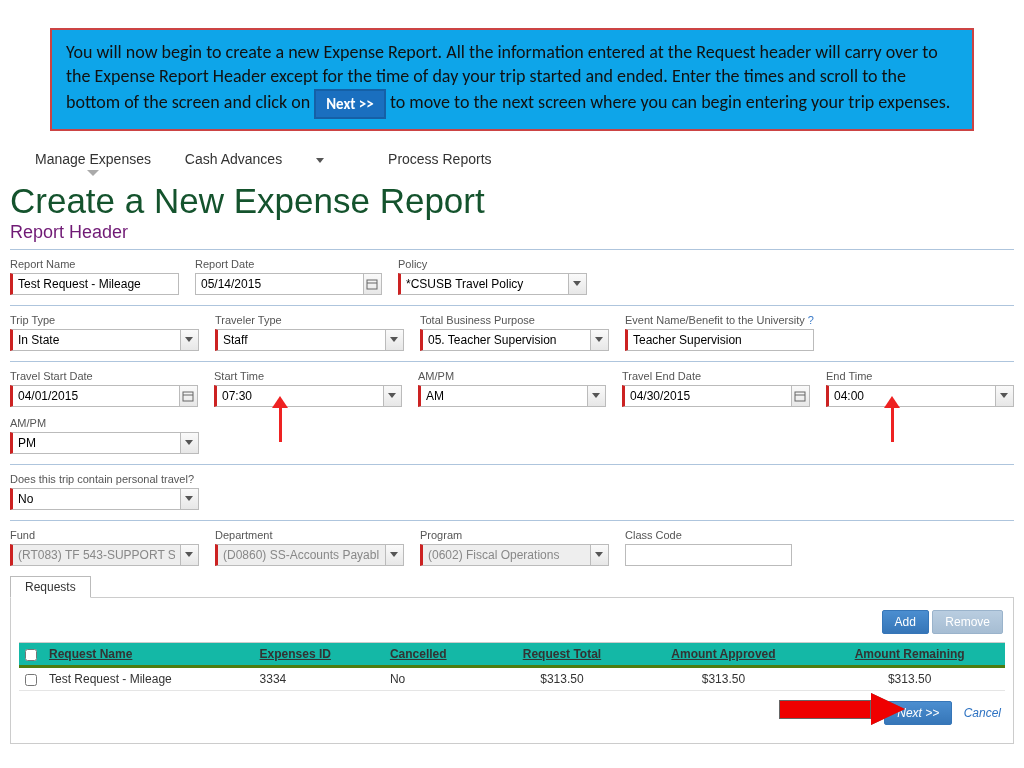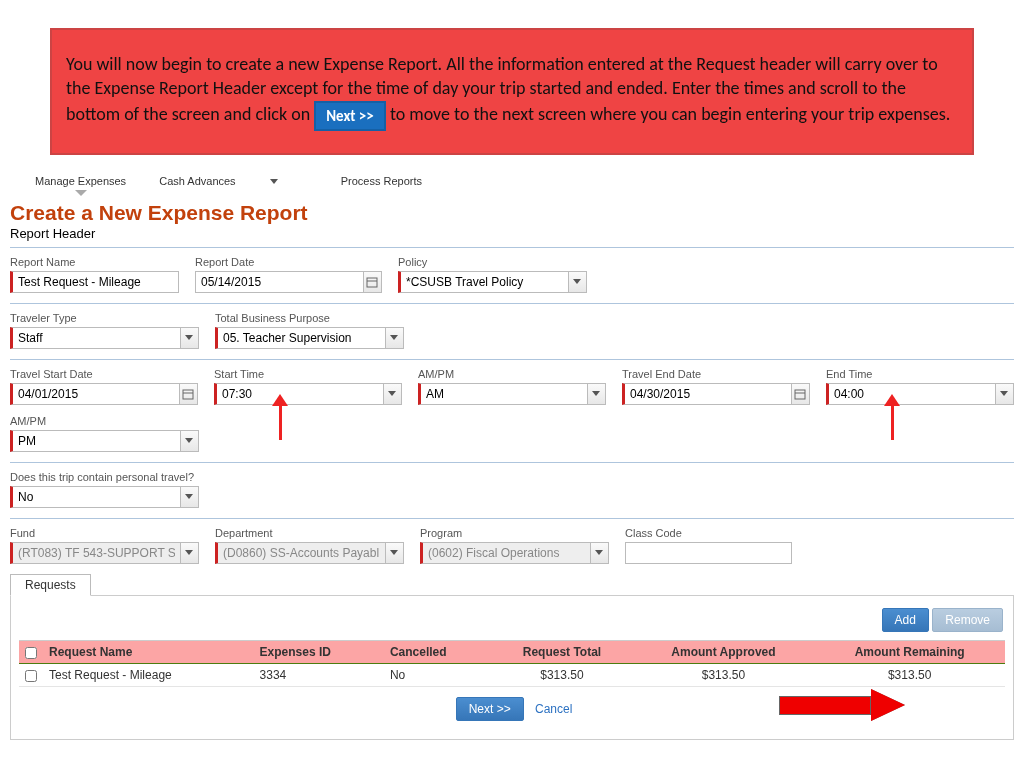--- a/index.html
+++ b/index.html
@@ -1,26 +1,26 @@
 <!DOCTYPE html>
 <html><head>
 <meta charset="utf-8">
 <style>
 * { box-sizing: border-box; margin: 0; padding: 0; }
 body { font-family: Arial, Helvetica, sans-serif; font-size: 12px; color: #333; background: #fff; width: 1024px; }
-.callout { margin: 28px 50px 10px 50px; background: #ef4444; border: 2px solid #c44; padding: 22px 14px; font-size: 18px; line-height: 1.35; color: #111; font-family: Calibri, Arial, sans-serif; }
+.callout { margin: 28px 50px 10px 50px; background: #0ea5e9; border: 2px solid #c44; padding: 10px 14px; font-size: 18px; line-height: 1.35; color: #111; font-family: Calibri, Arial, sans-serif; }
 .callout .inline-btn { display: inline-block; background: #1a6fbf; color: #fff; font-weight: bold; padding: 3px 10px; border: 2px solid #1560a6; font-size: 15px; vertical-align: middle; }
-.tabs { margin: 20px 0 0 35px; font-size: 11px; color: #333; }
+.tabs { margin: 20px 0 0 35px; font-size: 14px; color: #333; }
 .tabs span { display: inline-block; margin-right: 30px; cursor: pointer; }
 .tabs .active { position: relative; }
 .tabs .active::after { content: ""; position: absolute; left: 50%; bottom: -9px; transform: translateX(-50%); border-left: 6px solid transparent; border-right: 6px solid transparent; border-top: 6px solid #aaa; }
 .caret { display: inline-block; margin-left: 4px; width: 0; height: 0; border-left: 4px solid transparent; border-right: 4px solid transparent; border-top: 5px solid #555; vertical-align: middle; }
 .main { padding: 0 10px; }
-h1 { font-size: 21px; font-weight: 700; color: #c2410c; margin: 14px 0 1px 0; }
-.subhead { font-size: 13px; color: #000000; margin-bottom: 6px; }
+h1 { font-size: 35px; font-weight: 400; color: #14532d; margin: 14px 0 1px 0; }
+.subhead { font-size: 18px; color: #701a75; margin-bottom: 6px; }
 .hr-blue { border: none; border-top: 1px solid #aec5dd; margin: 2px 0 8px 0; }
 .row { display: flex; gap: 16px; margin-bottom: 10px; }
 .field { display: flex; flex-direction: column; position: relative; }
 .field label { font-size: 11px; color: #555; margin-bottom: 3px; white-space: nowrap; }
 .input-wrap { display: flex; align-items: stretch; height: 22px; }
 .input-wrap input { border: 1px solid #bbb; font-size: 12px; padding: 2px 5px; width: 100%; background: #fff; }
 .req input { border-left: 3px solid #c22; }
 .dd-btn, .cal-btn { width: 20px; border: 1px solid #bbb; border-left: none; background: linear-gradient(#fafafa,#e7e7e7); display: flex; align-items: center; justify-content: center; cursor: pointer; }
 .dd-btn svg { width: 8px; height: 5px; }
 .cal-btn svg { width: 12px; height: 12px; }
@@ -33,25 +33,25 @@
 .comment-box { width: 150px; height: 44px; border: 1px solid #bbb; resize: none; font-family: inherit; font-size: 12px; padding: 3px; }
 .req-tab { margin-top: 10px; }
 .req-tab .tab-label { display: inline-block; border: 1px solid #bbb; border-bottom: 1px solid #fff; padding: 3px 14px; font-size: 12px; background: #fff; position: relative; z-index: 2; }
 .req-panel { border: 1px solid #ccc; margin-top: -1px; padding: 8px; }
 .btn { display: inline-block; padding: 4px 12px; border: 1px solid #3676b8; border-radius: 2px; font-size: 12px; cursor: pointer; }
 .btn-primary { background: linear-gradient(#4b8ed0,#3676b8); color: #fff; }
 .btn-disabled { background: linear-gradient(#b9cde0,#a6bdd3); color: #fff; border-color: #9ab3cb; }
 .btn-row-top { text-align: right; padding: 4px 2px 8px 2px; }
 .btn-row-top .btn { }
 table.req-table { width: 100%; border-collapse: collapse; font-size: 12px; }
-table.req-table th { text-align: left; font-weight: bold; padding: 4px 6px; border-top: 1px solid #ccc; border-bottom: 1px solid #4d7c0f; background: #fca5a5; }
+table.req-table th { text-align: left; font-weight: bold; padding: 4px 6px; border-top: 1px solid #ccc; border-bottom: 3px solid #4d7c0f; background: #14b8a6; text-decoration: underline; }
 table.req-table th.r, table.req-table td.r { text-align: center; }
 table.req-table td { padding: 4px 6px; border-bottom: 1px solid #e5e5e5; }
 .chk { width: 12px; height: 12px; vertical-align: middle; }
-.footer-actions { text-align: center; padding: 10px 4px; position: relative; }
+.footer-actions { text-align: right; padding: 10px 4px; position: relative; font-style: italic; }
 .footer-actions .btn { margin-left: 4px; }
 .link-cancel { color: #2d72c2; margin-left: 8px; font-size: 12px; cursor: pointer; }
 .big-arrow { position: absolute; right: 100px; top: 2px; width: 126px; height: 32px; pointer-events: none; }
 .big-arrow .shaft2 { position: absolute; left: 0; top: 7px; width: 92px; height: 19px; background: #ef0000; border: 1px solid #666; }
 .big-arrow .head2 { position: absolute; right: 0; top: 0; width: 0; height: 0; border-top: 16px solid transparent; border-bottom: 16px solid transparent; border-left: 34px solid #ef0000; filter: drop-shadow(0 0 0 #666); }
 </style>
 </head>
 <body>
 
 <div class="callout">
@@ -99,39 +99,56 @@
               <path d="M0 0 L8 0 L4 5 Z" fill="#555"></path>
             </svg>
           </span>
         </div>
     </div>
   </div>
   <hr class="hr-blue">
 
   <div class="row">
     <div class="field req">
+      <label>Trip Type</label>
+      <div class="input-wrap">
+          <input class="w130" value="In State" style="">
+          <span class="dd-btn">
+            <svg viewBox="0 0 8 5">
+              <path d="M0 0 L8 0 L4 5 Z" fill="#555"></path>
+            </svg>
+          </span>
+        </div>
+    </div>
+    <div class="field req">
       <label>Traveler Type</label>
       <div class="input-wrap">
           <input class="w130" value="Staff" style="">
           <span class="dd-btn">
             <svg viewBox="0 0 8 5">
               <path d="M0 0 L8 0 L4 5 Z" fill="#555"></path>
             </svg>
           </span>
         </div>
     </div>
     <div class="field req">
       <label>Total Business Purpose</label>
       <div class="input-wrap">
           <input class="w150" value="05. Teacher Supervision" style="">
           <span class="dd-btn">
             <svg viewBox="0 0 8 5">
               <path d="M0 0 L8 0 L4 5 Z" fill="#555"></path>
             </svg>
           </span>
+        </div>
+    </div>
+    <div class="field req">
+      <label><span>Event Name/Benefit to the University</span><span class="help-icon">?</span></label>
+      <div class="input-wrap">
+          <input class="w170" value="Teacher Supervision" style="">
         </div>
     </div>
   </div>
   <hr class="hr-blue">
 
   <div class="row">
     <div class="field req">
       <label>Travel Start Date</label>
       <div class="input-wrap">
           <input class="w130" value="04/01/2015" style="">

